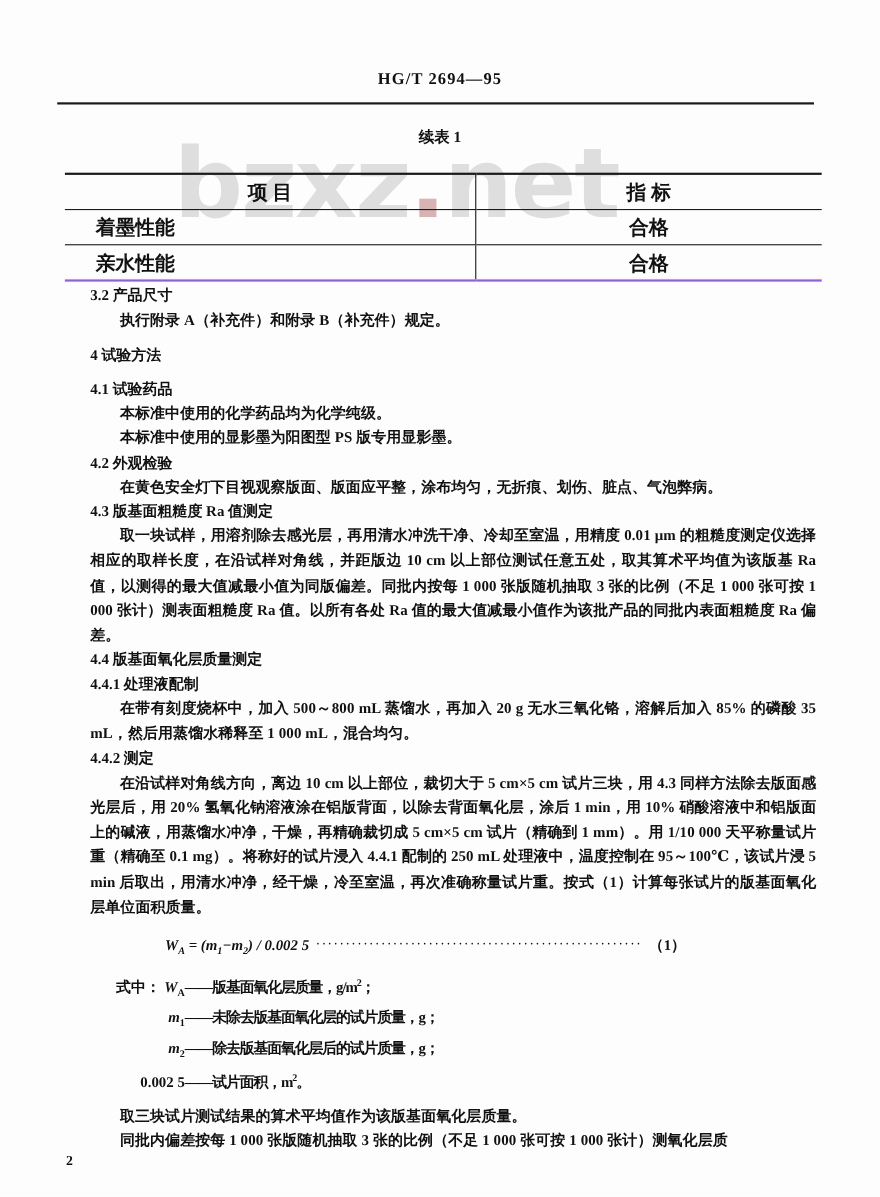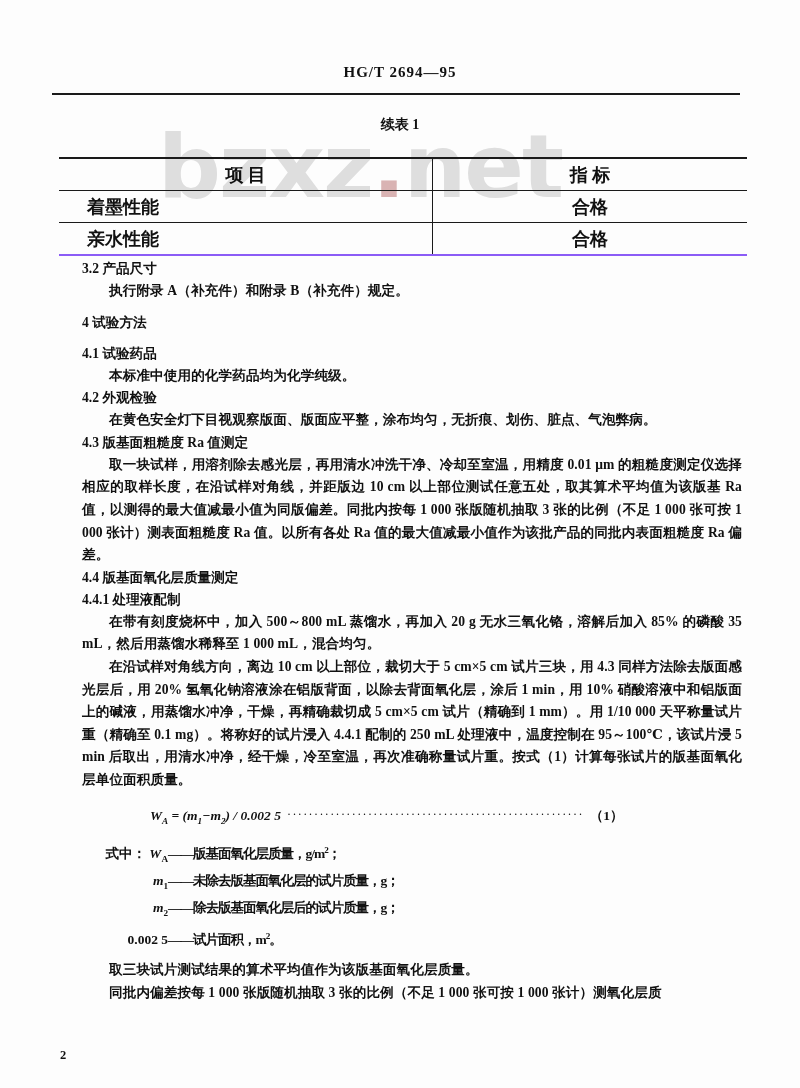--- a/index.html
+++ b/index.html
@@ -230,31 +230,33 @@
 
     <div class="body-wrap">
 
       <p class="sec">3.2  产品尺寸</p>
       <p class="para indent">执行附录 A（补充件）和附录 B（补充件）规定。</p>
 
       <p class="sec sec-gap">4  试验方法</p>
 
       <p class="sec sec-gap">4.1  试验药品</p>
       <p class="para indent">本标准中使用的化学药品均为化学纯级。</p>
+      <p class="para indent">本标准中使用的显影墨为阳图型 PS 版专用显影墨。</p>
 
       <p class="sec">4.2  外观检验</p>
       <p class="para indent">在黄色安全灯下目视观察版面、版面应平整，涂布均匀，无折痕、划伤、脏点、气泡弊病。</p>
 
       <p class="sec">4.3  版基面粗糙度 Ra 值测定</p>
       <p class="para indent">取一块试样，用溶剂除去感光层，再用清水冲洗干净、冷却至室温，用精度 0.01 μm 的粗糙度测定仪选择相应的取样长度，在沿试样对角线，并距版边 10 cm 以上部位测试任意五处，取其算术平均值为该版基 Ra 值，以测得的最大值减最小值为同版偏差。同批内按每 1 000 张版随机抽取 3 张的比例（不足 1 000 张可按 1 000 张计）测表面粗糙度 Ra 值。以所有各处 Ra 值的最大值减最小值作为该批产品的同批内表面粗糙度 Ra 偏差。</p>
 
       <p class="sec">4.4  版基面氧化层质量测定</p>
       <p class="sec">4.4.1  处理液配制</p>
       <p class="para indent">在带有刻度烧杯中，加入 500～800 mL 蒸馏水，再加入 20 g 无水三氧化铬，溶解后加入 85% 的磷酸 35 mL，然后用蒸馏水稀释至 1 000 mL，混合均匀。</p>
 
+      <p class="sec">4.4.2  测定</p>
       <p class="para indent">在沿试样对角线方向，离边 10 cm 以上部位，裁切大于 5 cm×5 cm 试片三块，用 4.3 同样方法除去版面感光层后，用 20% 氢氧化钠溶液涂在铝版背面，以除去背面氧化层，涂后 1 min，用 10% 硝酸溶液中和铝版面上的碱液，用蒸馏水冲净，干燥，再精确裁切成 5 cm×5 cm 试片（精确到 1 mm）。用 1/10 000 天平称量试片重（精确至 0.1 mg）。将称好的试片浸入 4.4.1 配制的 250 mL 处理液中，温度控制在 95～100℃，该试片浸 5 min 后取出，用清水冲净，经干燥，冷至室温，再次准确称量试片重。按式（1）计算每张试片的版基面氧化层单位面积质量。</p>
 
       <div class="formula-line">
         <span class="fx"><var>W</var><sub>A</sub> = (<var>m</var><sub>1</sub>−<var>m</var><sub>2</sub>) / 0.002 5</span><span class="leader">·······················································</span><span class="eqno">（1）</span>
       </div>
 
       <div class="deflist">
         <div class="defrow first">
           <span class="lbl"><span>式中：</span> <var>W</var><sub>A</sub></span><span class="dash">——版基面氧化层质量，g/m<sup>2</sup>；</span>
         </div>

